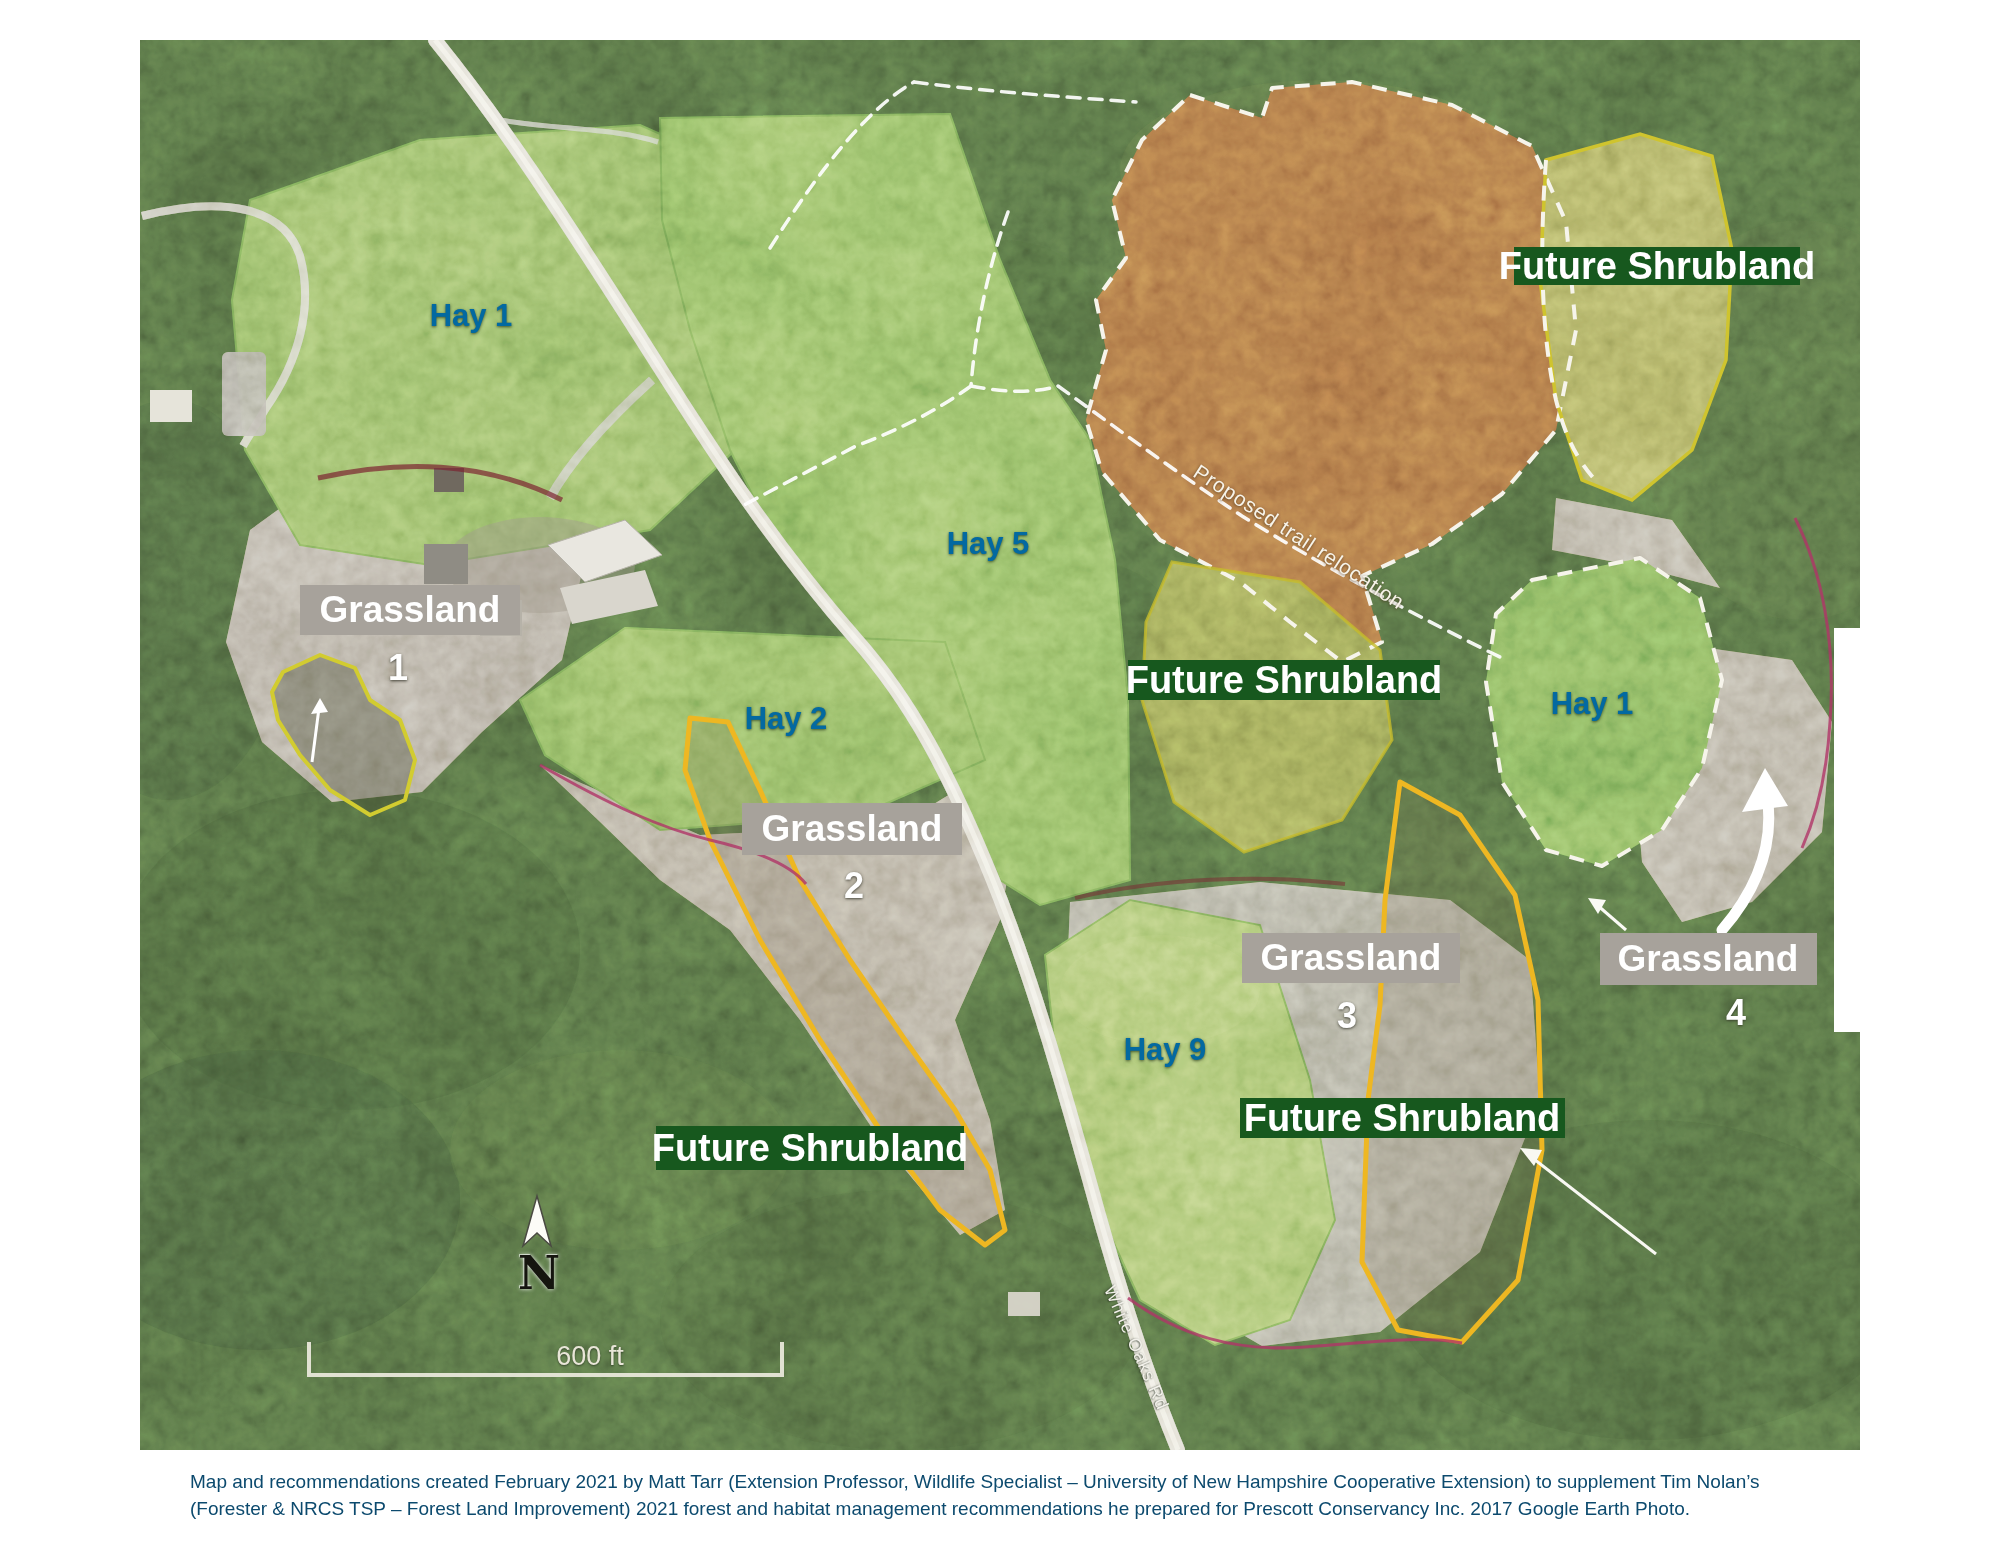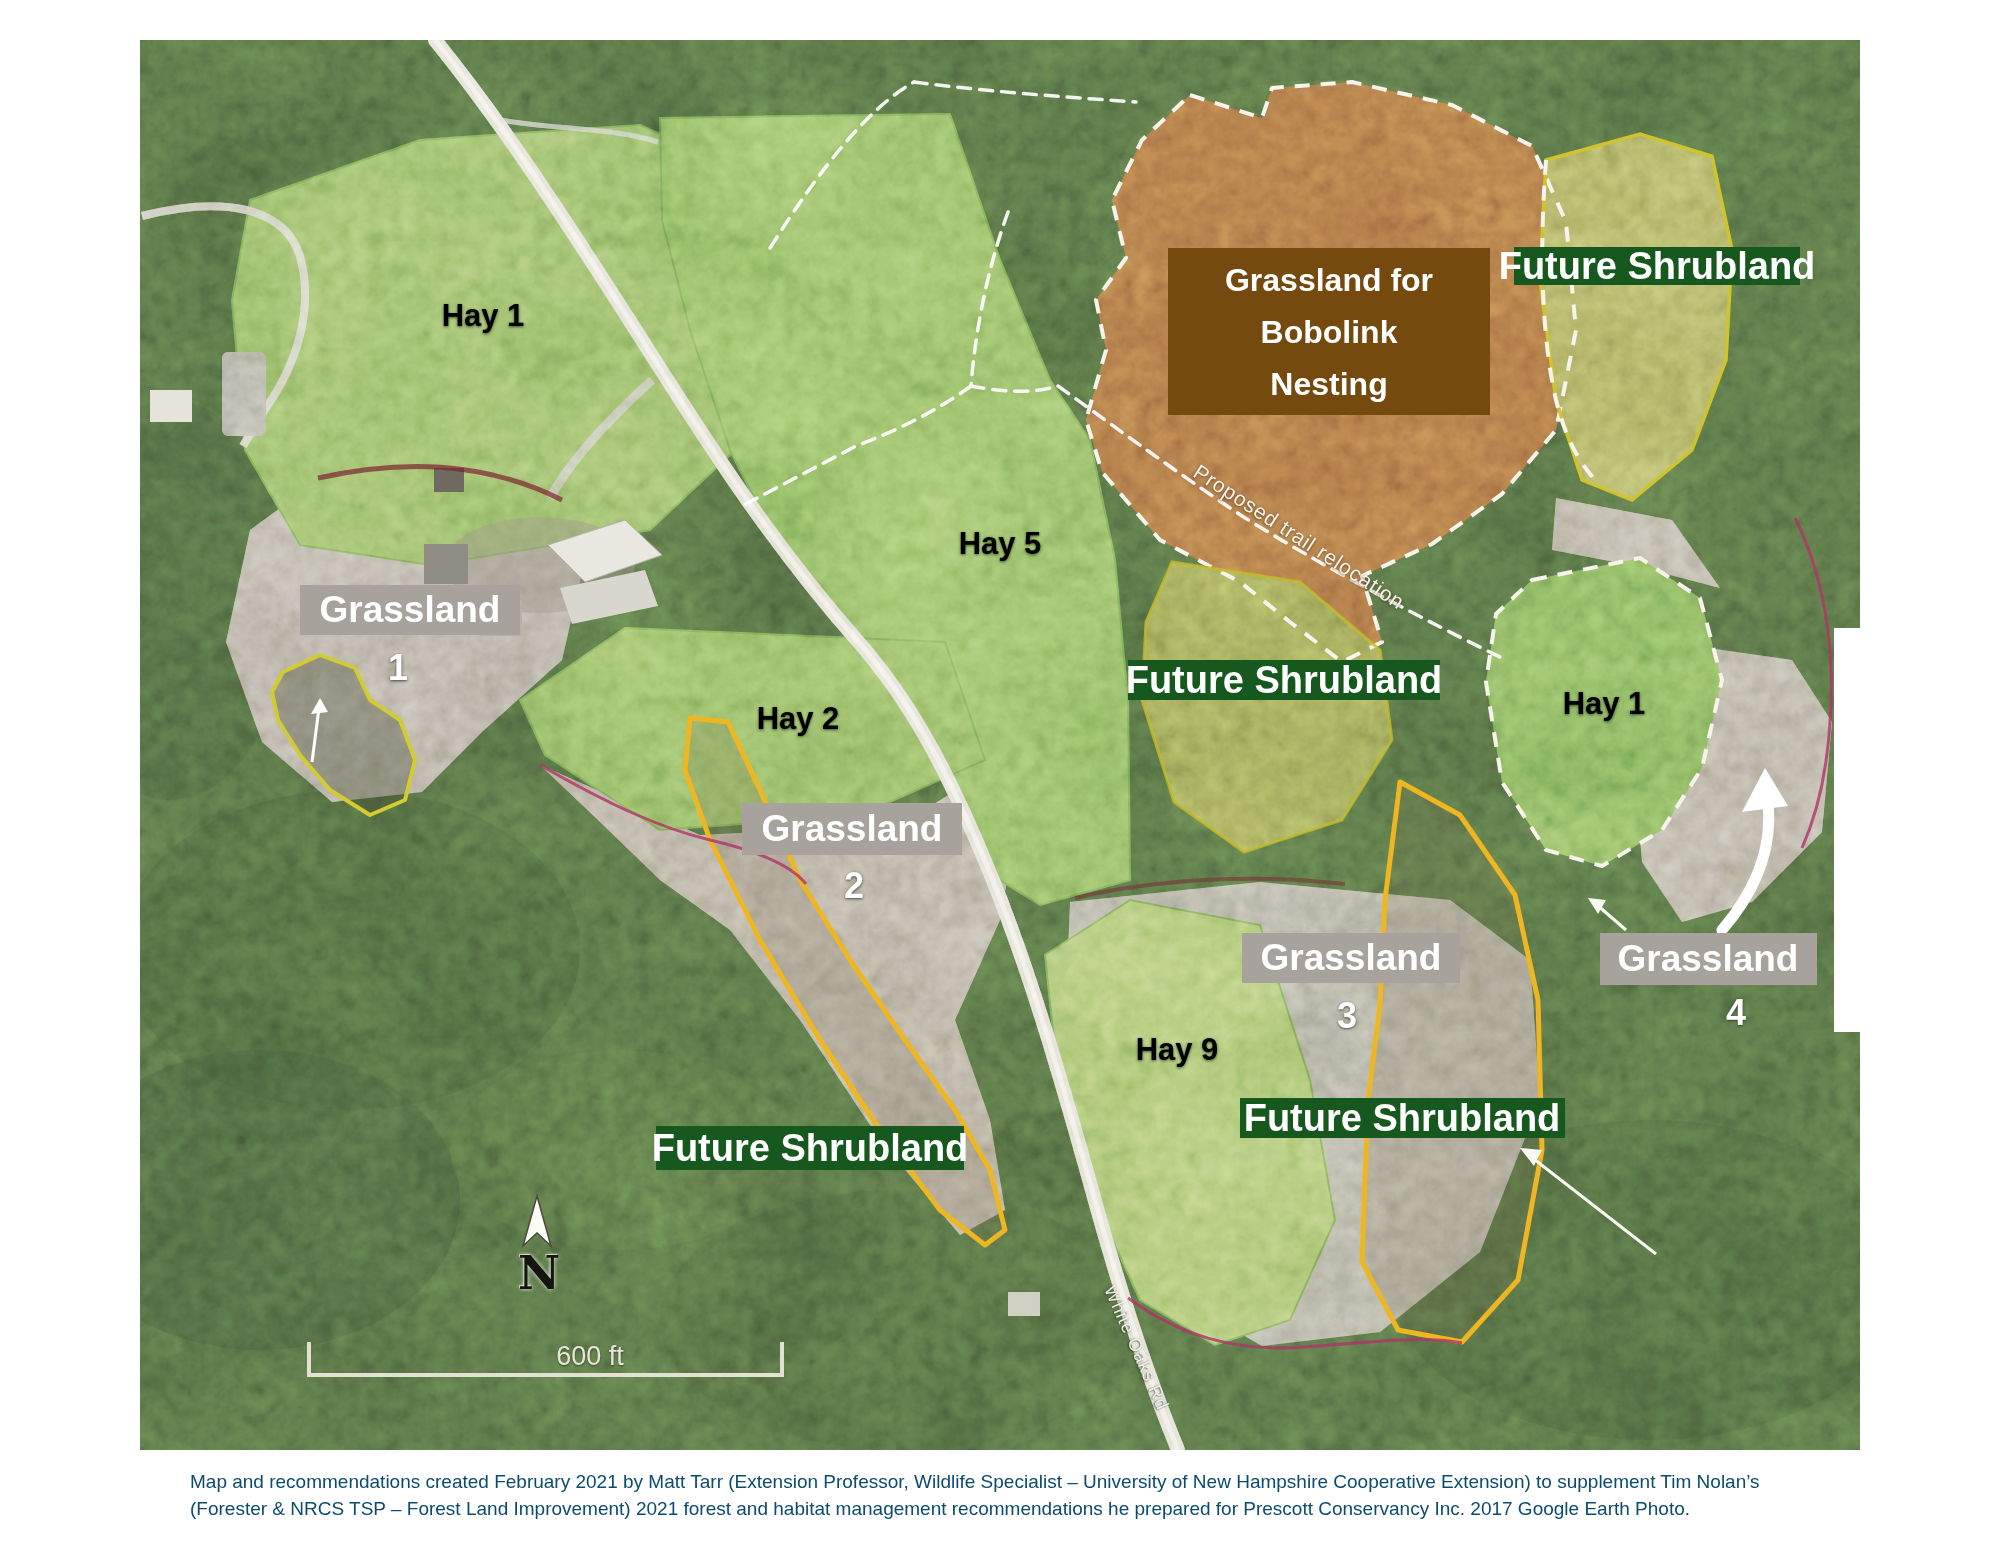--- a/index.html
+++ b/index.html
@@ -2,22 +2,22 @@
 <html><head>
 <meta charset="utf-8">
 <title>Habitat Management Map</title>
 <style>
   html,body{margin:0;padding:0;background:#ffffff;}
   #page{position:relative;width:2000px;height:1545px;background:#ffffff;overflow:hidden;
         font-family:"Liberation Sans",sans-serif;}
   #map-frame{position:absolute;left:140px;top:40px;width:1720px;height:1410px;overflow:hidden;}
   #map-frame svg{display:block;}
 
-  .hay-label{position:absolute;transform:translate(-50%,-50%);color:#000000;font-weight:bold;
-             font-size:31px;white-space:nowrap;text-shadow:0 1px 3px rgba(30,45,20,.75);z-index:5;margin-left:12px;}
+  .hay-label{position:absolute;transform:translate(-50%,-50%);color:#0369a1;font-weight:bold;
+             font-size:31px;white-space:nowrap;text-shadow:0 1px 3px rgba(30,45,20,.75);z-index:5;}
   .gl-box{position:absolute;background:#a7a29b;color:#ffffff;font-weight:bold;font-size:37px;
           display:flex;align-items:center;justify-content:center;white-space:nowrap;z-index:5;}
   .gl-num{position:absolute;transform:translate(-50%,-50%);color:#ffffff;font-weight:bold;
           font-size:36px;text-shadow:0 1px 3px rgba(40,40,30,.8);z-index:5;}
   .fs-box{position:absolute;background:#17581e;color:#ffffff;font-weight:bold;font-size:38px;
           display:flex;align-items:center;justify-content:center;white-space:nowrap;z-index:5;}
   .bobolink-box{position:absolute;left:1168px;top:248px;width:322px;height:167px;background:#754a0e;
           color:#ffffff;font-weight:bold;font-size:32px;text-align:center;display:flex;
           flex-direction:column;align-items:center;justify-content:center;line-height:52px;z-index:5;}
   .trail-label{position:absolute;left:1299px;top:537px;transform:translate(-50%,-50%) rotate(33deg);
@@ -145,25 +145,20 @@
         <polygon points="1520,1148 1534,1166 1542,1150" fill="#f8f8f2"></polygon>
       </g>
 
       <polygon points="537,1196 523,1246 537,1233 551,1246" fill="#fcfcf7" stroke="#4a4a42" stroke-width="1.5"></polygon>
       <path d="M 309,1342 L 309,1375 L 782,1375 L 782,1342" stroke="#edeade" stroke-width="4" fill="none" opacity="0.92"></path>
 
       <rect x="1834" y="628" width="28" height="404" fill="#ffffff"></rect>
     </svg>
   </div>
 
-  <div class="bobolink-box">
-    <div>Grassland for</div>
-    <div>Bobolink</div>
-    <div>Nesting</div>
-  </div>
   <div class="trail-label">Proposed trail relocation</div>
   <div class="road-label">White Oaks Rd</div>
   <div class="north-n">N</div>
   <div class="scale-text">600 ft</div>
 
   <div class="caption">
     <div>Map and recommendations created February 2021 by Matt Tarr (Extension Professor, Wildlife Specialist – University of New Hampshire Cooperative Extension) to supplement Tim Nolan’s</div>
     <div>(Forester &amp; NRCS TSP – Forest Land Improvement) 2021 forest and habitat management recommendations he prepared for Prescott Conservancy Inc. 2017 Google Earth Photo.</div>
   </div>
 <div class="hay-label" style="left: 471px; top: 316px;">Hay 1</div>

